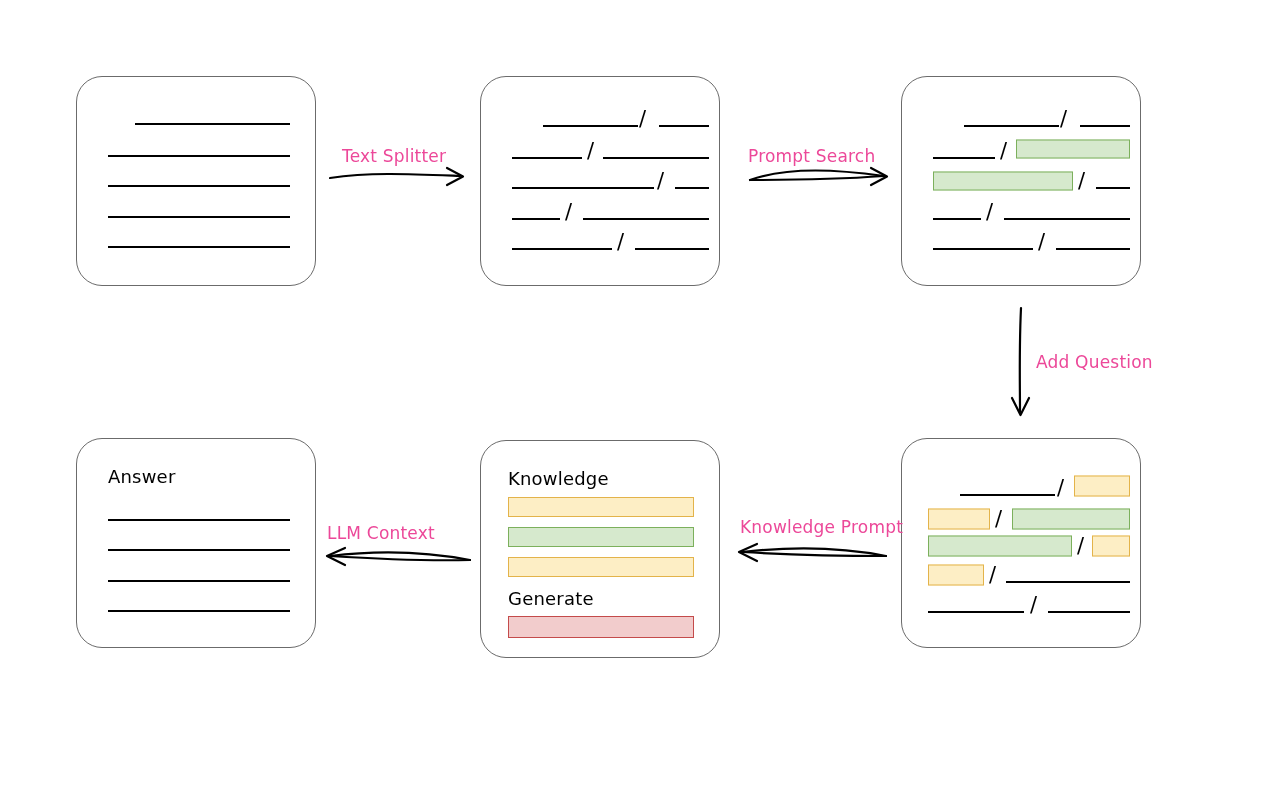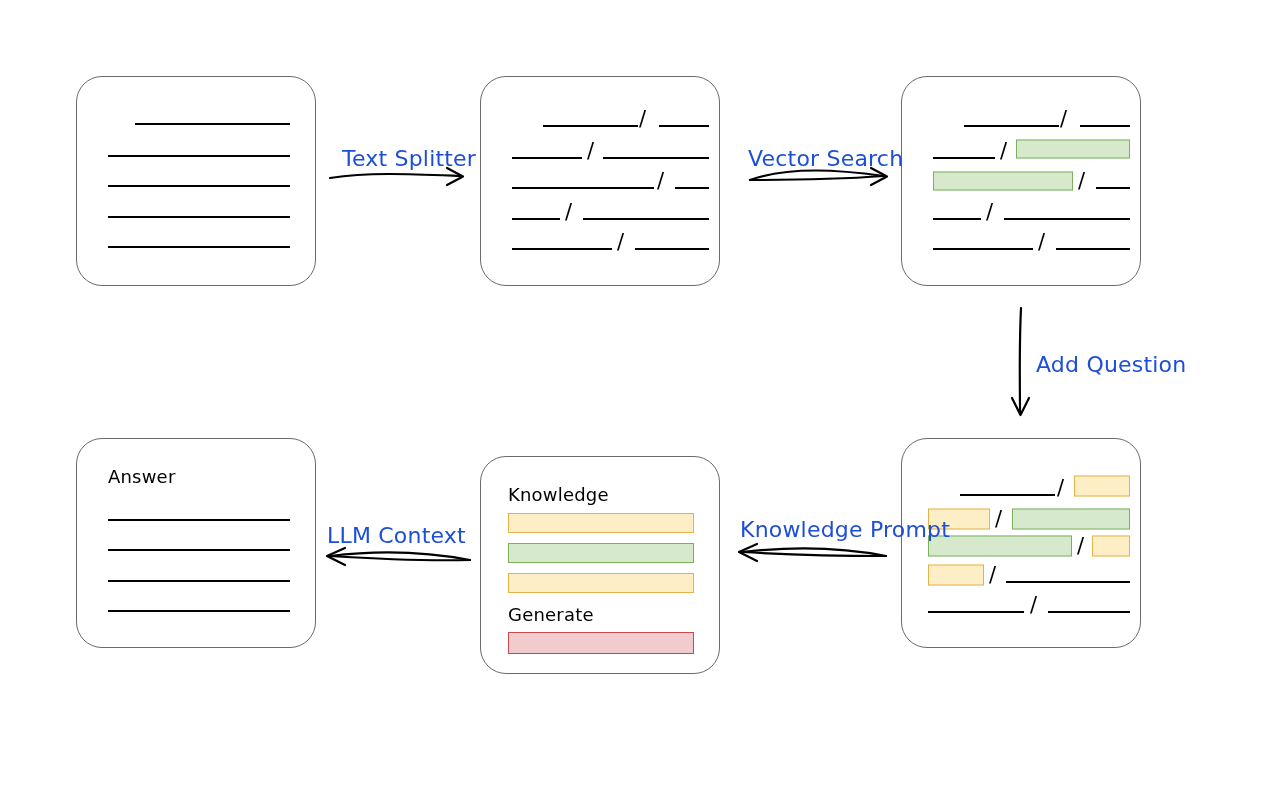--- a/index.html
+++ b/index.html
@@ -52,22 +52,22 @@
   .hl-red { background: #f2cccc; border-color: #c44b4b; }
   .boxtitle {
     position: absolute;
     font-size: 18px;
     color: #000;
     letter-spacing: 0.2px;
     white-space: nowrap;
   }
   .arrow-label {
     position: absolute;
-    font-size: 22px;
-    color: #1d4ed8;
+    font-size: 17px;
+    color: #ec4899;
     white-space: nowrap;
     letter-spacing: 0.2px;
   }
   .footer {
     position: absolute;
     font-size: 17.5px;
     color: #000;
     white-space: nowrap;
     letter-spacing: 0.2px;
   }
@@ -185,37 +185,37 @@
 
     <div class="hl hl-yellow" style="left:26px; top:136px; width:56px; height:21px;"></div>
     <div class="slash" style="left:87px; top:136px;">/</div>
     <div class="line" style="left:104px; top:142px; width:124px;"></div>
 
     <div class="line" style="left:26px; top:172px; width:96px;"></div>
     <div class="slash" style="left:128px; top:166px;">/</div>
     <div class="line" style="left:146px; top:172px; width:82px;"></div>
   </div>
 
-  <div class="box" style="left:480px; top:456px; width:240px; height:218px;">
+  <div class="box" style="left:480px; top:440px; width:240px; height:218px;">
     <div class="boxtitle" style="left:27px; top:27px;">Knowledge</div>
     <div class="hl hl-yellow" style="left:27px; top:66px; width:186px; height:20px;"></div>
     <div class="hl hl-green" style="left:27px; top:96px; width:186px; height:20px;"></div>
     <div class="hl hl-yellow" style="left:27px; top:126px; width:186px; height:20px;"></div>
     <div class="boxtitle" style="left:27px; top:147px;">Generate</div>
     <div class="hl hl-red" style="left:27px; top:186px; width:186px; height:22px;"></div>
   </div>
 
   <div class="box" style="left:76px; top:438px; width:240px; height:210px;text-align:center;">
     <div class="boxtitle" style="left:31px; top:27px;">Answer</div>
     <div class="line" style="left:31px; top:80px; width:182px;"></div>
     <div class="line" style="left:31px; top:110px; width:182px;"></div>
     <div class="line" style="left:31px; top:141px; width:182px;"></div>
     <div class="line" style="left:31px; top:171px; width:182px;"></div>
   </div>
 
   <div class="arrow-label" style="left:342px; top:146px;">Text Splitter</div>
-  <div class="arrow-label" style="left:748px; top:146px;">Vector Search</div>
+  <div class="arrow-label" style="left:748px; top:146px;">Prompt Search</div>
   <div class="arrow-label" style="left:1036px; top:352px;">Add Question</div>
   <div class="arrow-label" style="left:740px; top:517px;">Knowledge Prompt</div>
   <div class="arrow-label" style="left:327px; top:523px;">LLM Context</div>
 
 
 </div>
 
 </body></html>

